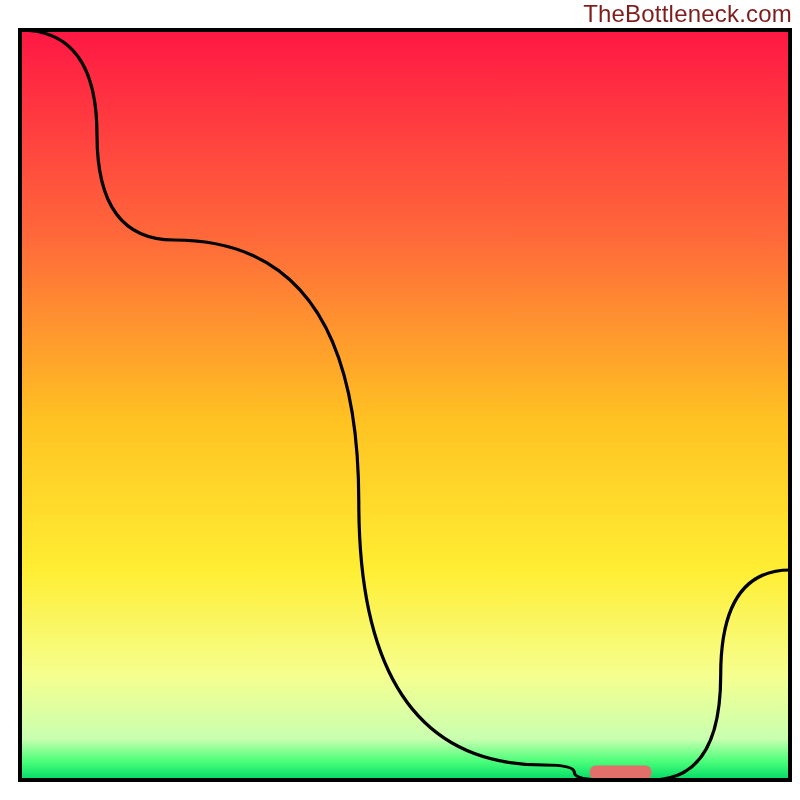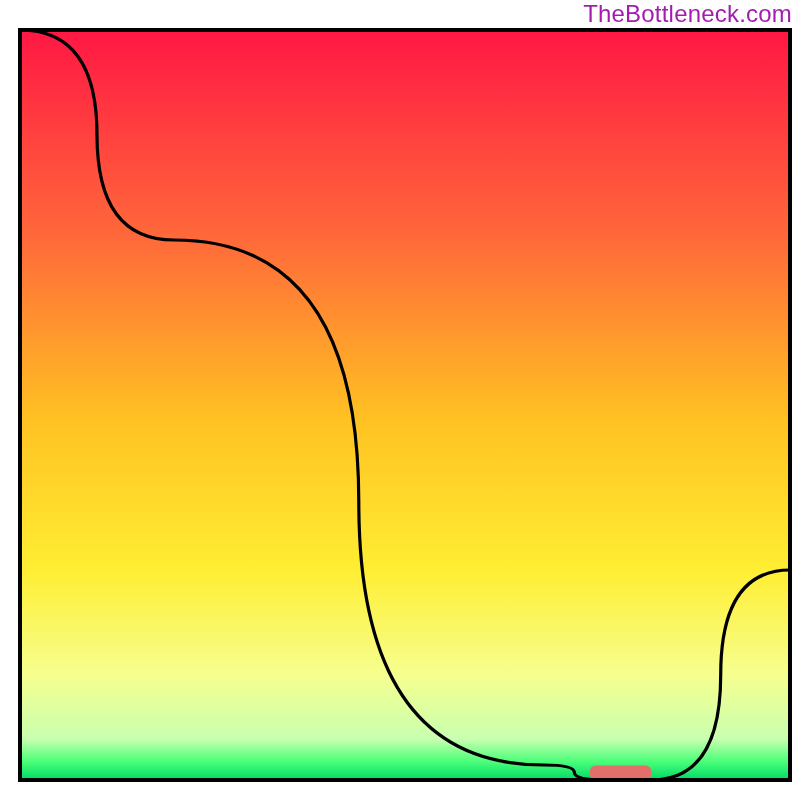--- a/index.html
+++ b/index.html
@@ -1,17 +1,17 @@
 <!DOCTYPE html>
 <html><head>
 <meta charset="utf-8">
 <style>
   html,body{margin:0;padding:0;width:800px;height:800px;background:#fff;font-family:Arial,Helvetica,sans-serif}
   .wrap{position:relative;width:800px;height:800px}
-  .brand{position:absolute;top:0;right:8px;font-size:24px;color:#a21caf;font-weight:400;letter-spacing:0.2px;}
+  .brand{position:absolute;top:0;right:8px;font-size:24px;color:#7f1d1d;font-weight:400;letter-spacing:0.2px;}
   svg{display:block}
 </style>
 </head>
 <body>
 <div class="wrap">
 
 <svg width="800" height="800" viewBox="0 0 800 800">
   <defs>
     <linearGradient id="bg" x1="0" y1="0" x2="0" y2="1">
           <stop offset="0%" stop-color="#ff1744"></stop>

